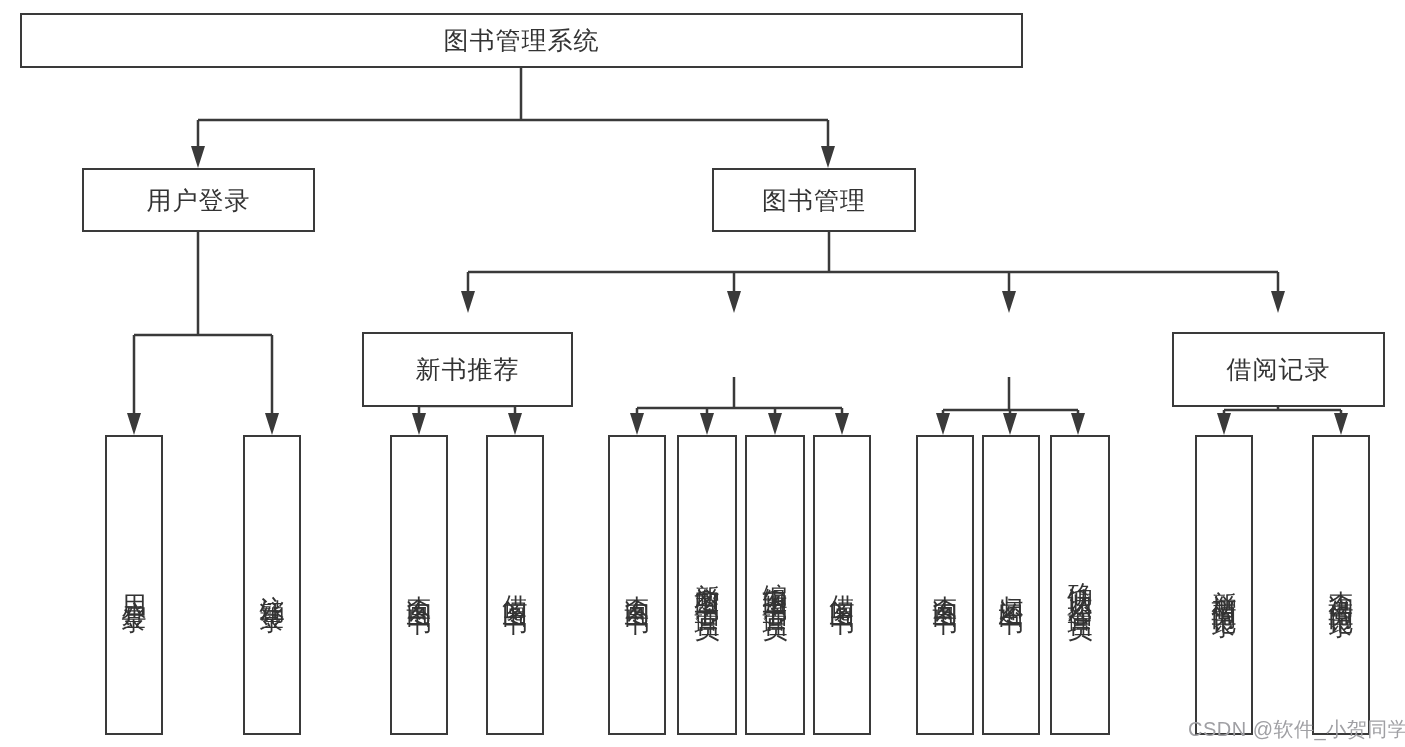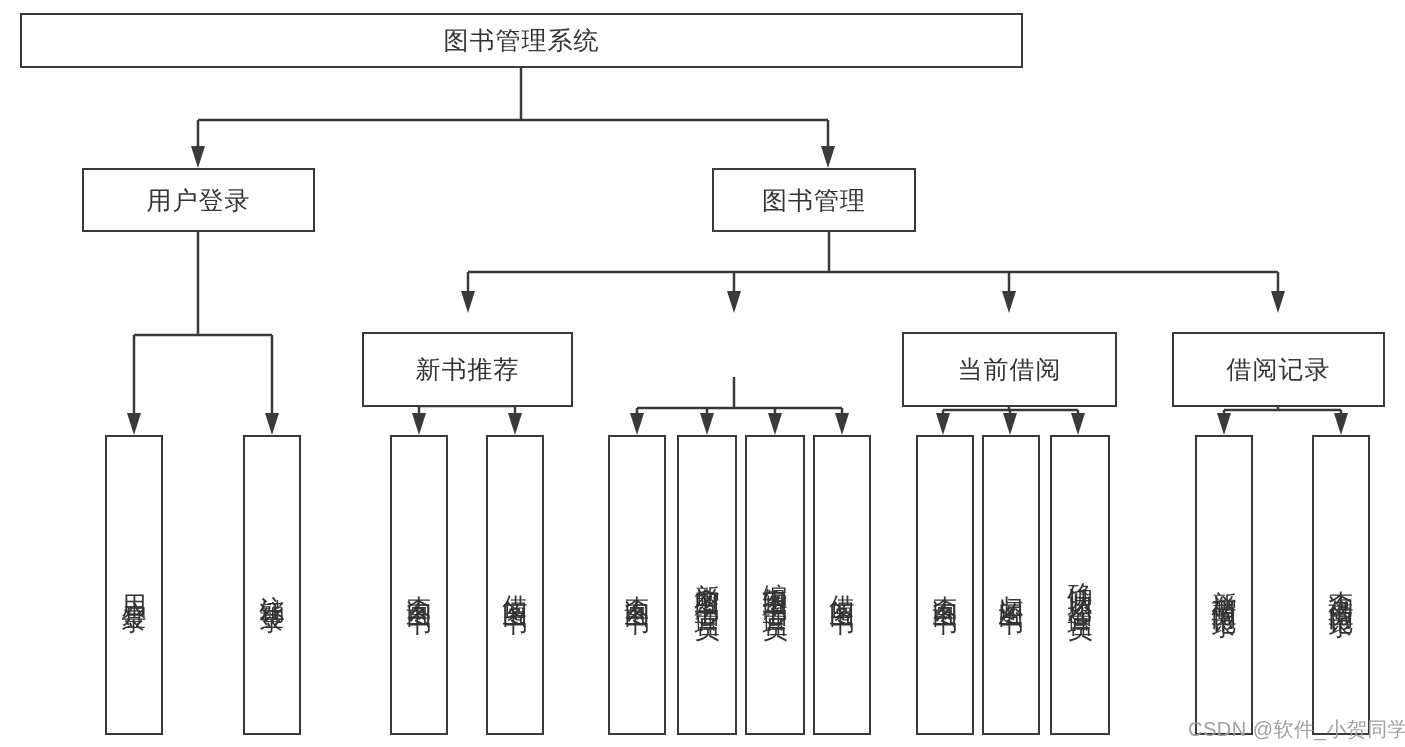--- a/index.html
+++ b/index.html
@@ -64,21 +64,20 @@
          M1071,413 H1085 L1078,435 Z
          M1217,413 H1231 L1224,435 Z  M1334,413 H1348 L1341,435 Z" fill="#3a3a3a" stroke="none"></path>
   </svg>
 
   <div class="node b-root">图书管理系统</div>
 
   <div class="node hbox b-login">用户登录</div>
   <div class="node hbox b-mgmt">图书管理</div>
 
   <div class="node lv3 b-rec">新书推荐</div>
-  <div class="node lv3 b-cur">当前借阅</div>
   <div class="node lv3 b-his">借阅记录</div>
 
   <div class="node vbox v1">用户登录</div>
   <div class="node vbox v2">注销登录</div>
 
   <div class="node vbox v3">查询图书</div>
   <div class="node vbox v4">借阅图书</div>
 
   <div class="node vbox v5">查询图书</div>
   <div class="node vbox v6">新增图书（管理员）</div>

